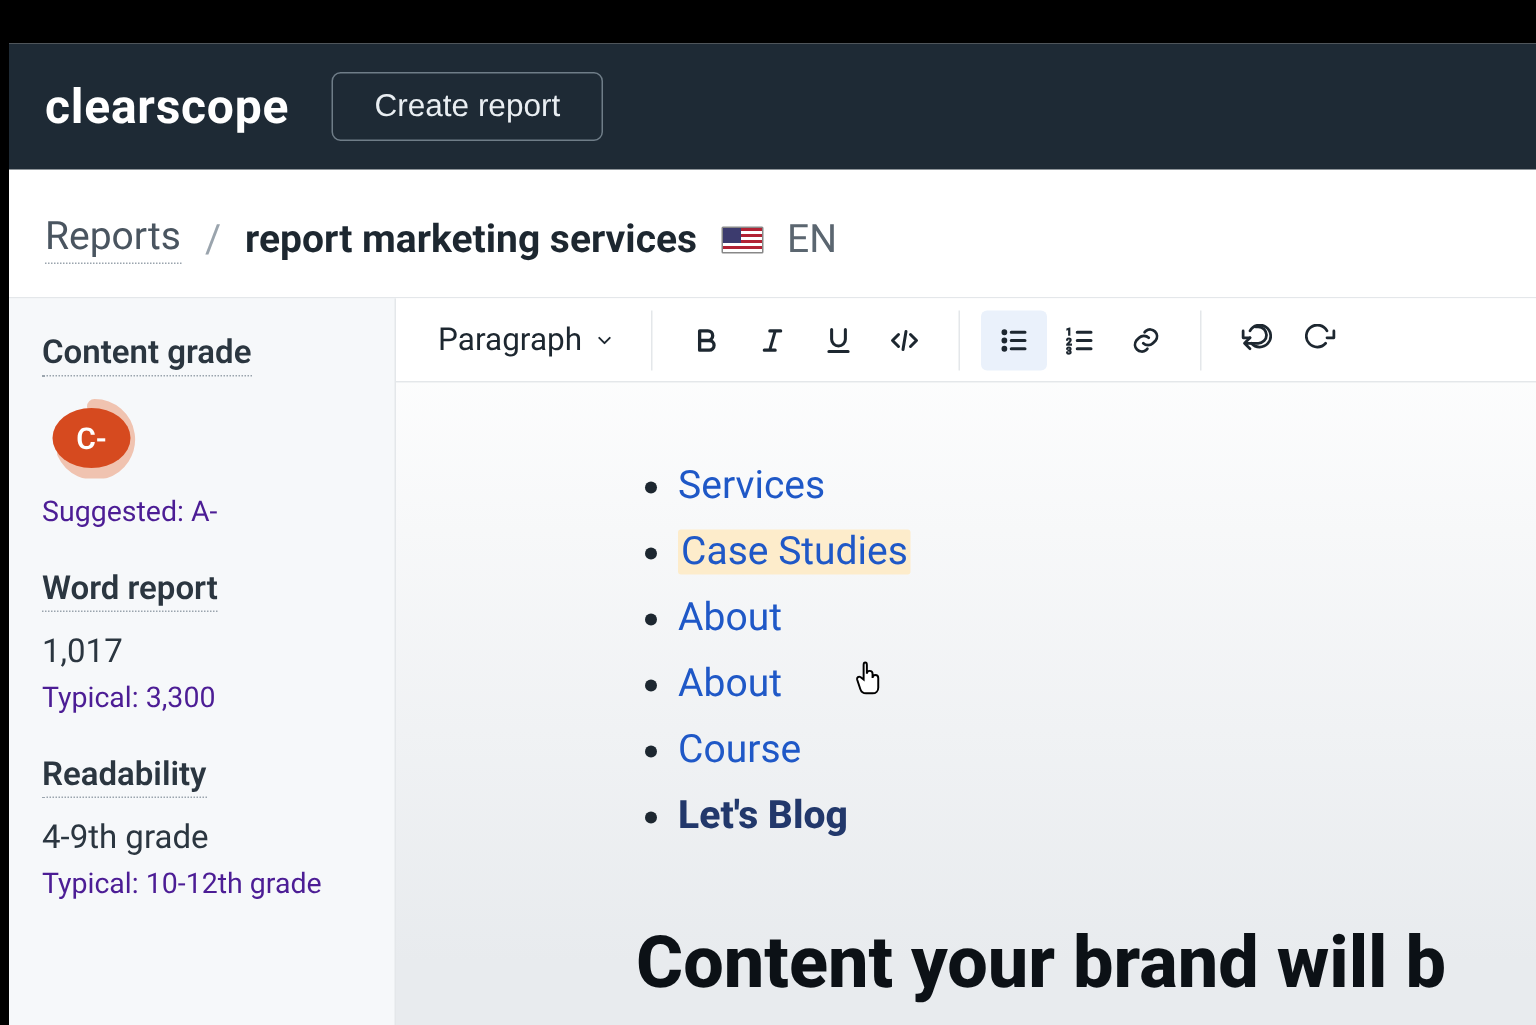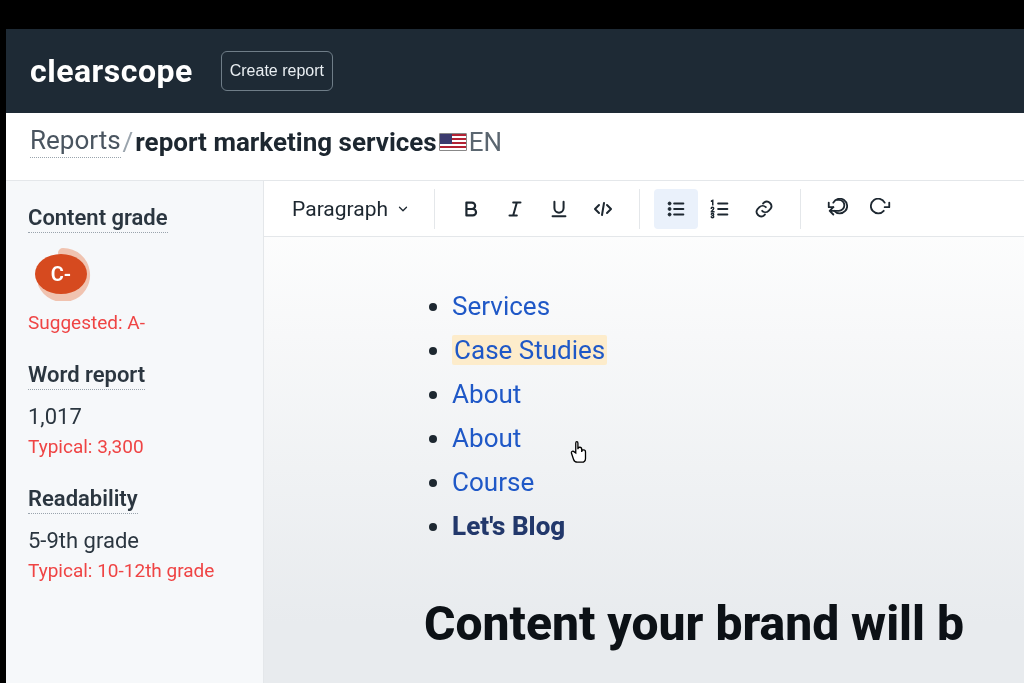--- a/index.html
+++ b/index.html
@@ -1,35 +1,35 @@
 <!DOCTYPE html>
 <html><head>
 <meta charset="utf-8">
 <style>
   * { box-sizing: border-box; margin: 0; padding: 0; }
   html, body { width: 1024px; height: 683px; font-family: -apple-system, BlinkMacSystemFont, "Segoe UI", Roboto, Helvetica, Arial, sans-serif; background:#000; overflow:hidden; }
   .frame { position:absolute; left:6px; top:0; width:1018px; height:520px; background:#fff;margin-top:29px; }
   .topbar { height:84px; background:#1e2a35; display:flex; align-items:center; padding:0 24px; gap:28px; }
   .logo { color:#fff; font-size:32px; font-weight:700; letter-spacing:0.5px; }
-  .create-btn { color:#e9eef2; background:transparent; border:1.5px solid #6f7d88; border-radius:6px; padding:10px 8px; font-size:16px; cursor:pointer; }
-  .crumbs { display:flex; align-items:center; gap:2px; padding:12px 24px 22px 24px; font-size:26px; color:#3e4a55; }
+  .create-btn { color:#e9eef2; background:transparent; border:1.5px solid #6f7d88; border-radius:6px; padding:10px 28px; font-size:21px; cursor:pointer; }
+  .crumbs { display:flex; align-items:center; gap:16px; padding:30px 24px 22px 24px; font-size:26px; color:#3e4a55; }
   .crumbs .reports { color:#4a5560; border-bottom:1px dotted #9aa4ad; padding-bottom:2px; }
   .crumbs .sep { color:#9aa4ad; }
   .crumbs .title { font-weight:700; color:#1d2730; }
   .flag { width:28px; height:18px; display:inline-block; position:relative; background:#b22234; border:1px solid #888; border-radius:1px; overflow:hidden; }
   .flag::before { content:""; position:absolute; inset:0; background:repeating-linear-gradient(#b22234 0 2px,#fff 2px 4px); }
   .flag::after { content:""; position:absolute; left:0; top:0; width:12px; height:10px; background:#3c3b6e; }
   .lang { color:#5b6670; font-size:26px; }
   .main { display:flex; border-top:1px solid #e4e7ea; height:calc(683px - 84px - 78px); }
   .sidebar { width:264px; background:#f6f8fa; border-right:1px solid #e4e7ea; padding:24px 22px; color:#2b3640; }
   .metric-head { font-size:22px; font-weight:600; color:#2b3640; border-bottom:1px dotted #9aa4ad; display:inline-block; padding-bottom:2px; margin-bottom:14px; }
   .grade-wrap { display:flex; align-items:center; gap:14px; margin-bottom:10px; }
   .grade-arc { width:70px; height:54px; position:relative; }
   .grade-arc svg { position:absolute; inset:0; }
-  .sub { color:#ef4444; font-size:19px; margin-bottom:28px; }
+  .sub { color:#4c1d95; font-size:19px; margin-bottom:28px; }
   .value { font-size:22px; color:#2b3640; margin-bottom:6px; }
   .editor-col { flex:1; display:flex; flex-direction:column; background:linear-gradient(#ffffff, #e8ebee 85%); }
   .toolbar { height:56px; border-bottom:1px solid #e4e7ea; background:#fff; display:flex; align-items:center; padding:0 18px; gap:0; }
   .tgroup { display:flex; align-items:center; height:100%; }
   .tdiv { width:1px; height:40px; background:#e4e7ea; margin:0 14px; }
   .para { display:flex; align-items:center; gap:8px; font-size:21px; color:#1d2730; padding:6px 10px; border-radius:4px; cursor:pointer; }
   .ibtn { width:44px; height:40px; display:flex; align-items:center; justify-content:center; color:#1d2730; border-radius:4px; cursor:pointer; }
   .ibtn.active { background:#eaf1fb; }
   .ibtn svg { stroke:#1d2730; }
   .content { padding:40px 60px 0 160px; font-size:26px; color:#1d2730; overflow:hidden; }
@@ -72,21 +72,21 @@
           </svg>
         </div>
       </div>
       <div class="sub">Suggested: A-</div>
 
       <div class="metric-head">Word report</div>
       <div class="value">1,017</div>
       <div class="sub">Typical: 3,300</div>
 
       <div class="metric-head">Readability</div>
-      <div class="value">5-9th grade</div>
+      <div class="value">4-9th grade</div>
       <div class="sub" style="margin-bottom:0">Typical: 10-12th grade</div>
     </aside>
 
     <section class="editor-col">
       <div class="toolbar">
         <div class="tgroup">
           <div class="para">
             <span>Paragraph</span>
             <svg width="14" height="14" viewBox="0 0 24 24" fill="none">
                 <path d="M6 9l6 6 6-6" stroke="#1d2730" stroke-width="2.2" stroke-linecap="round" stroke-linejoin="round"></path>

